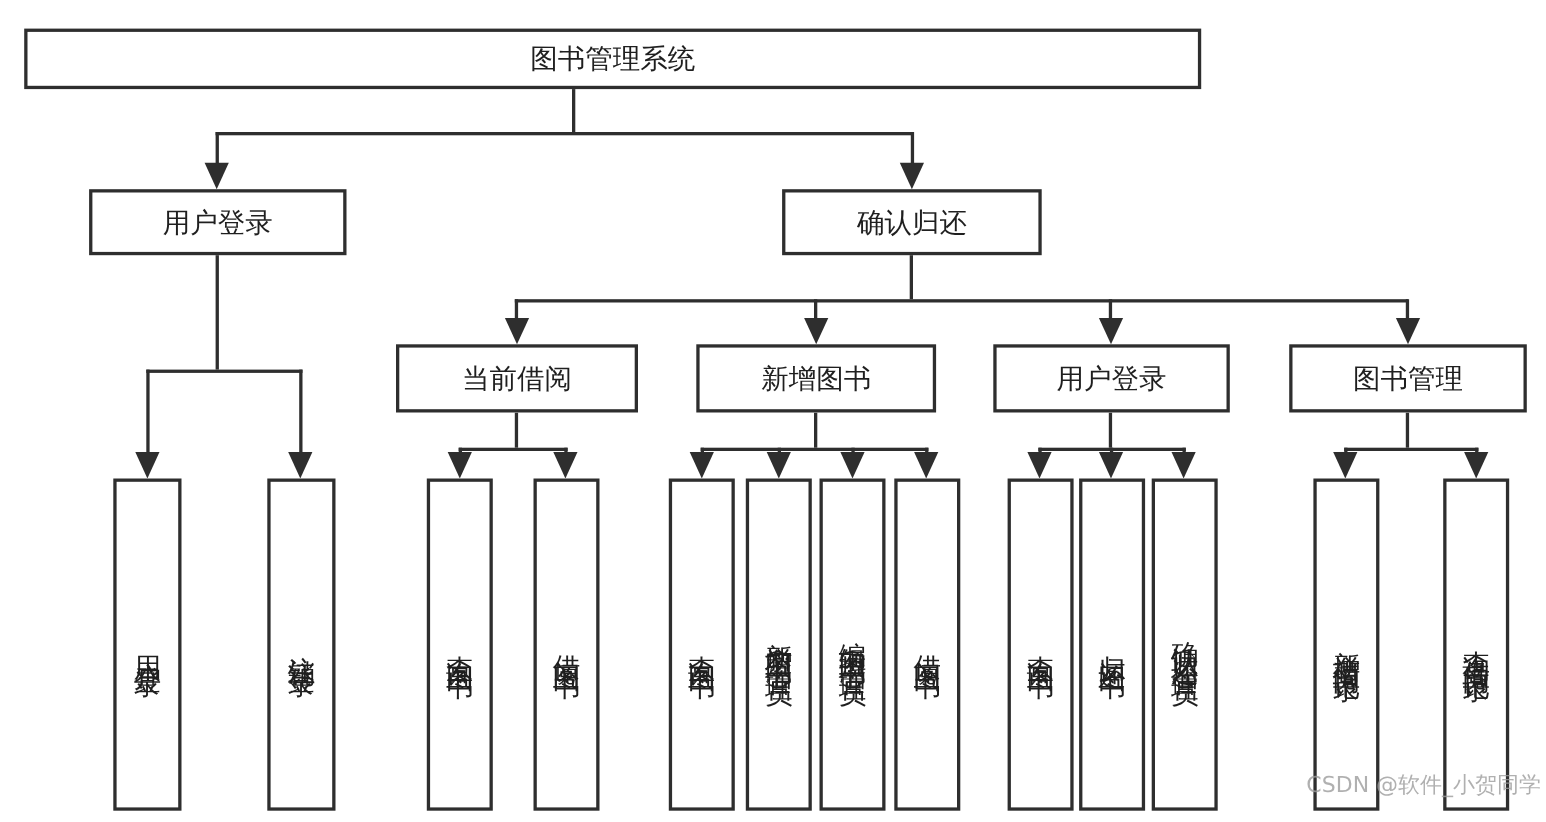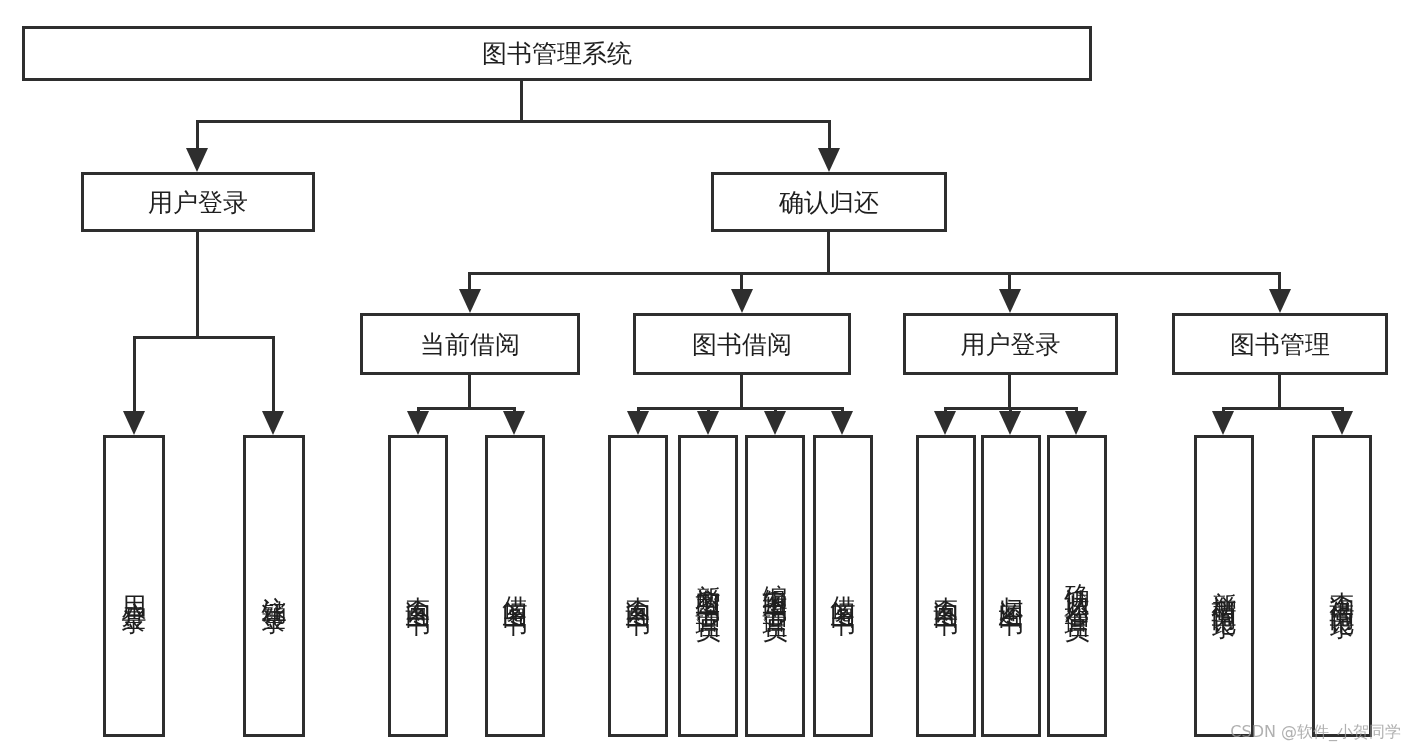--- a/index.html
+++ b/index.html
@@ -43,22 +43,22 @@
     position: absolute;
     width: 0; height: 0;
     border-left: 11px solid transparent;
     border-right: 11px solid transparent;
     border-top: 24px solid #2e2e2e;
     z-index: 1;
   }
   .watermark {
     position: absolute;
     right: 4px;
-    bottom: 4px;
-    font-size: 16px;
+    bottom: 20px;
+    font-size: 20px;
     color: rgba(156,156,156,0.8);
     z-index: 3;
     white-space: nowrap;
   }
 </style>
 </head>
 <body>
 
 <div id="canvas">
 
@@ -95,21 +95,21 @@
   <div class="arrow" style="left:731px; top:289px;"></div>
   <div class="vline" style="left:1008px; top:272px; height:26px;"></div>
   <div class="arrow" style="left:999px; top:289px;"></div>
   <div class="vline" style="left:1278px; top:272px; height:26px;"></div>
   <div class="arrow" style="left:1269px; top:289px;"></div>
 
   <div class="node" style="left:360px; top:313px; width:220px; height:62px;">
     <span>当前借阅</span>
   </div>
   <div class="node" style="left:633px; top:313px; width:218px; height:62px;">
-    <span>图书借阅</span>
+    <span>新增图书</span>
   </div>
   <div class="node" style="left:903px; top:313px; width:215px; height:62px;">
     <span>用户登录</span>
   </div>
   <div class="node" style="left:1172px; top:313px; width:216px; height:62px;">
     <span>图书管理</span>
   </div>
 
   <div class="vline" style="left:468px; top:375px; height:32px;"></div>
   <div class="hline" style="left:417px; top:407px; width:99px;"></div>

